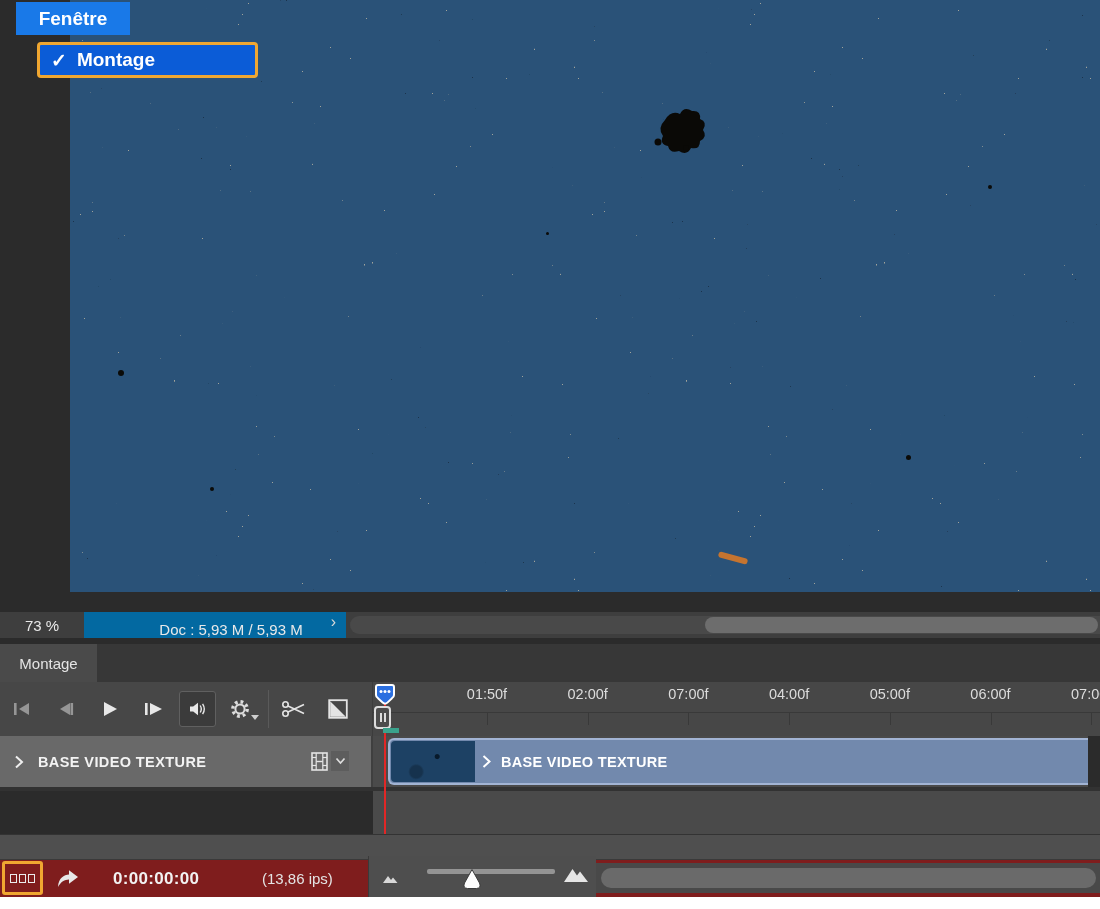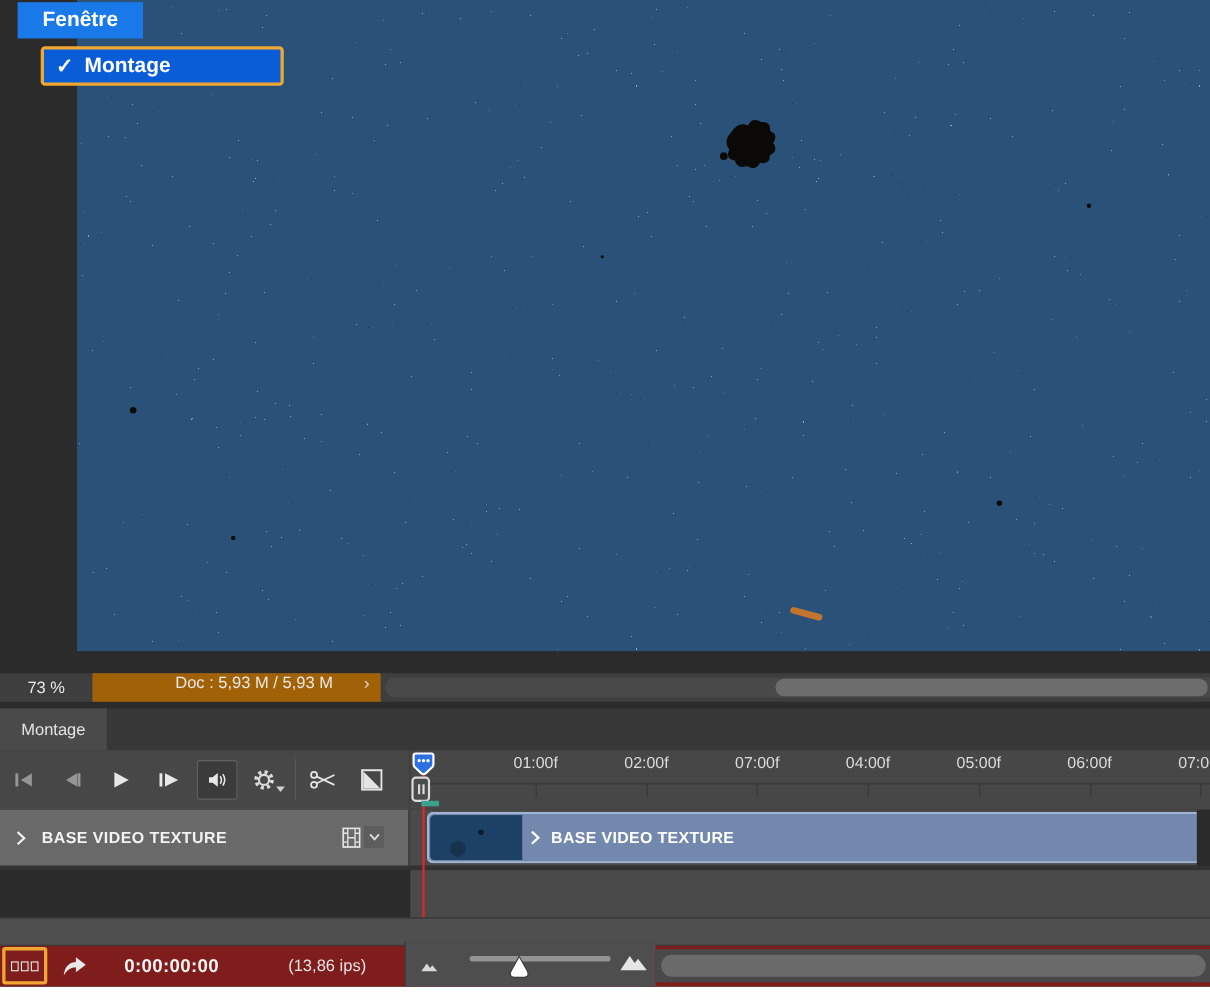--- a/index.html
+++ b/index.html
@@ -14,21 +14,21 @@
   .streak { position:absolute; left:648px; top:555px; width:30px; height:6px; background:#c5742f; border-radius:3px; transform:rotate(15deg); }
 
   
   .menu-window { position:absolute; left:16px; top:2px; width:114px; height:33px; background:#1979e8; color:#fff; font-weight:bold; font-size:19px; display:flex; align-items:center; justify-content:center; }
   .menu-item { position:absolute; left:37px; top:42px; width:221px; height:36px; background:#0b5cd7; border:3px solid #f0a731; border-radius:4px; display:flex; align-items:center; gap:10px; padding-left:11px; color:#fff; font-weight:bold; font-size:19px; }
   .menu-item .chk { font-size:19px; }
 
   
   .status-bar { position:absolute; left:0; top:612px; width:1100px; height:26px; background:#3e3e3e; color:#e9e9e9; font-size:15px; }
   .zoom-cell { position:absolute; left:0; top:0; width:84px; height:26px; display:flex; align-items:center; justify-content:center; }
-  .doc-cell { position:absolute; left:84px; top:0; width:262px; height:26px; background:#a16207; display:flex; align-items:flex-start; justify-content:center;padding-left:32px; }
+  .doc-cell { position:absolute; left:84px; top:0; width:262px; height:26px; background:#0369a1; display:flex; align-items:flex-end; justify-content:center;padding-left:32px; }
   .doc-chevron { position:absolute; right:10px; top:1px; font-size:16px; color:#d8d8d8; }
   .hscroll-track { position:absolute; left:350px; right:0; top:4px; height:18px; background:#494949; border-radius:9px 0 0 9px; }
   .hscroll-thumb { position:absolute; left:355px; right:2px; top:1px; height:16px; background:#6d6d6d; border-radius:8px; }
 
   
   .tab-row { position:absolute; left:0; top:644px; width:1100px; height:38px; background:#373737; }
   .tab { position:absolute; left:0; top:0; width:97px; height:38px; background:#4a4a4a; color:#e4e4e4; font-size:15px; display:flex; align-items:center; justify-content:center; }
 
   
   .controls-row { position:absolute; left:0; top:682px; width:1100px; height:54px; background:#474747; }
@@ -199,21 +199,21 @@
         <svg width="20" height="20">
           <rect x="1.2" y="1.2" width="17.6" height="17.6" fill="none" stroke="#e4e4e4" stroke-width="1.8"></rect>
           <path d="M2.2 17.8 L17.8 17.8 L2.2 2.2 Z" fill="#e4e4e4"></path>
         </svg>
       </button>
     </div>
     <div class="ruler">
       <div class="ruler-baseline"></div>
       <span class="ruler-tick" style="left:13px;"></span>
       <div id="ruler-labels">
-          <span class="ruler-label" style="left: 114px;">01:00f</span>
+          <span class="ruler-label" style="left: 114px;">01:50f</span>
           <span class="ruler-tick" style="left: 114px;"></span>
           <span class="ruler-label" style="left: 214.7px;">02:00f</span>
           <span class="ruler-tick" style="left: 214.7px;"></span>
           <span class="ruler-label" style="left: 315.4px;">07:00f</span>
           <span class="ruler-tick" style="left: 315.4px;"></span>
           <span class="ruler-label" style="left: 416.1px;">04:00f</span>
           <span class="ruler-tick" style="left: 416.1px;"></span>
           <span class="ruler-label" style="left: 516.8px;">05:00f</span>
           <span class="ruler-tick" style="left: 516.8px;"></span>
           <span class="ruler-label" style="left: 617.5px;">06:00f</span>

